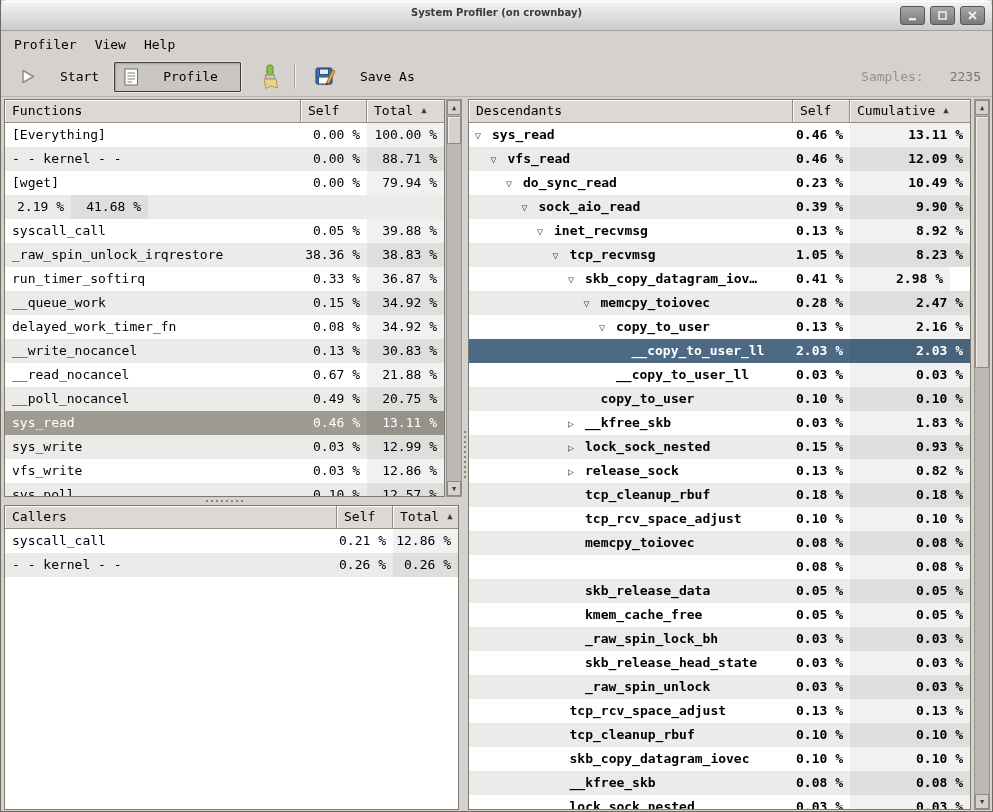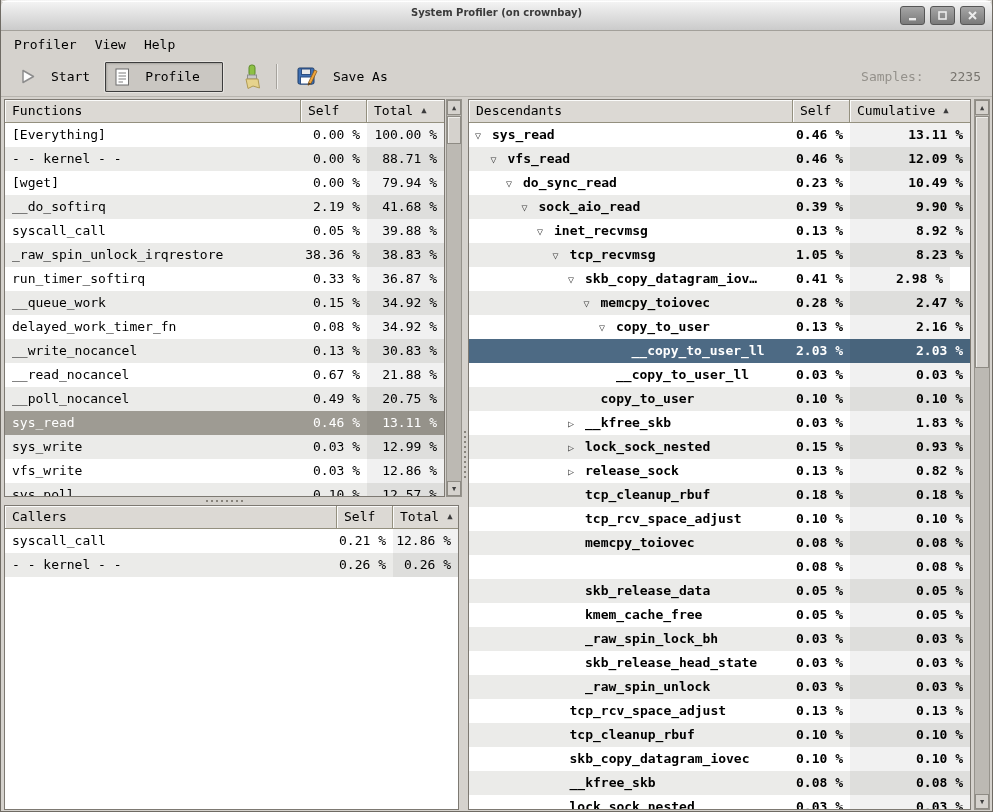--- a/index.html
+++ b/index.html
@@ -22,21 +22,21 @@
 
   
   .menubar { position:absolute; left:0; top:32px; width:100%; height:25px;
              display:flex; align-items:center; padding-left:4px; }
   .menu-item { padding:3px 9px; white-space:pre; }
 
   
   .toolbar { position:absolute; left:0; top:57px; width:100%; height:40px;
              display:flex; align-items:center; padding:0 6px 0 10px;
              border-bottom:1px solid #b7b4ae; }
-  .tbtn { display:flex; align-items:center; gap:15px; padding:5px 9px; white-space:pre;justify-content:space-between; }
+  .tbtn { display:flex; align-items:center; gap:24px; padding:5px 9px; white-space:pre;justify-content:space-between; }
   .tbtn.pressed { background:#cac7c2; border:1px solid #3c3c3c; border-radius:1px;
                   box-shadow:inset 1px 1px 2px rgba(0,0,0,0.18), 0 0 0 1px #e6e4e0;
                   padding:5px 22px 5px 9px; margin:0 14px 0 6px; }
   .icon-only { padding:3px 4px; }
   .tsep { width:0; height:25px; border-left:1px solid #a6a39d; border-right:1px solid #efeeeb; margin:0 10px; }
   .samples { margin-left:auto; display:flex; align-items:center; padding-right:5px; color:#94918b; }
   .samples .value { color:#77746e; margin-left:26px; }
 
   
   .panel { position:absolute; background:#ffffff; border:1px solid #7d7972; overflow:hidden; }
@@ -170,21 +170,20 @@
           <div class="cell name" style="width: 296px; padding-left: 7px;">- - kernel - -</div>
           <div class="cell num" style="width: 66px;">0.00 %</div>
           <div class="cell num shade" style="width: 77px;">88.71 %</div>
         </div>
         <div class="trow">
           <div class="cell name" style="width: 296px; padding-left: 7px;">[wget]</div>
           <div class="cell num" style="width: 66px;">0.00 %</div>
           <div class="cell num shade" style="width: 77px;">79.94 %</div>
         </div>
         <div class="trow odd">
-          <div class="cell name" style="width: 296px; padding-left: 7px;">__do_softirq</div>
           <div class="cell num" style="width: 66px;">2.19 %</div>
           <div class="cell num shade" style="width: 77px;">41.68 %</div>
         </div>
         <div class="trow">
           <div class="cell name" style="width: 296px; padding-left: 7px;">syscall_call</div>
           <div class="cell num" style="width: 66px;">0.05 %</div>
           <div class="cell num shade" style="width: 77px;">39.88 %</div>
         </div>
         <div class="trow odd">
           <div class="cell name" style="width: 296px; padding-left: 7px;">_raw_spin_unlock_irqrestore</div>

